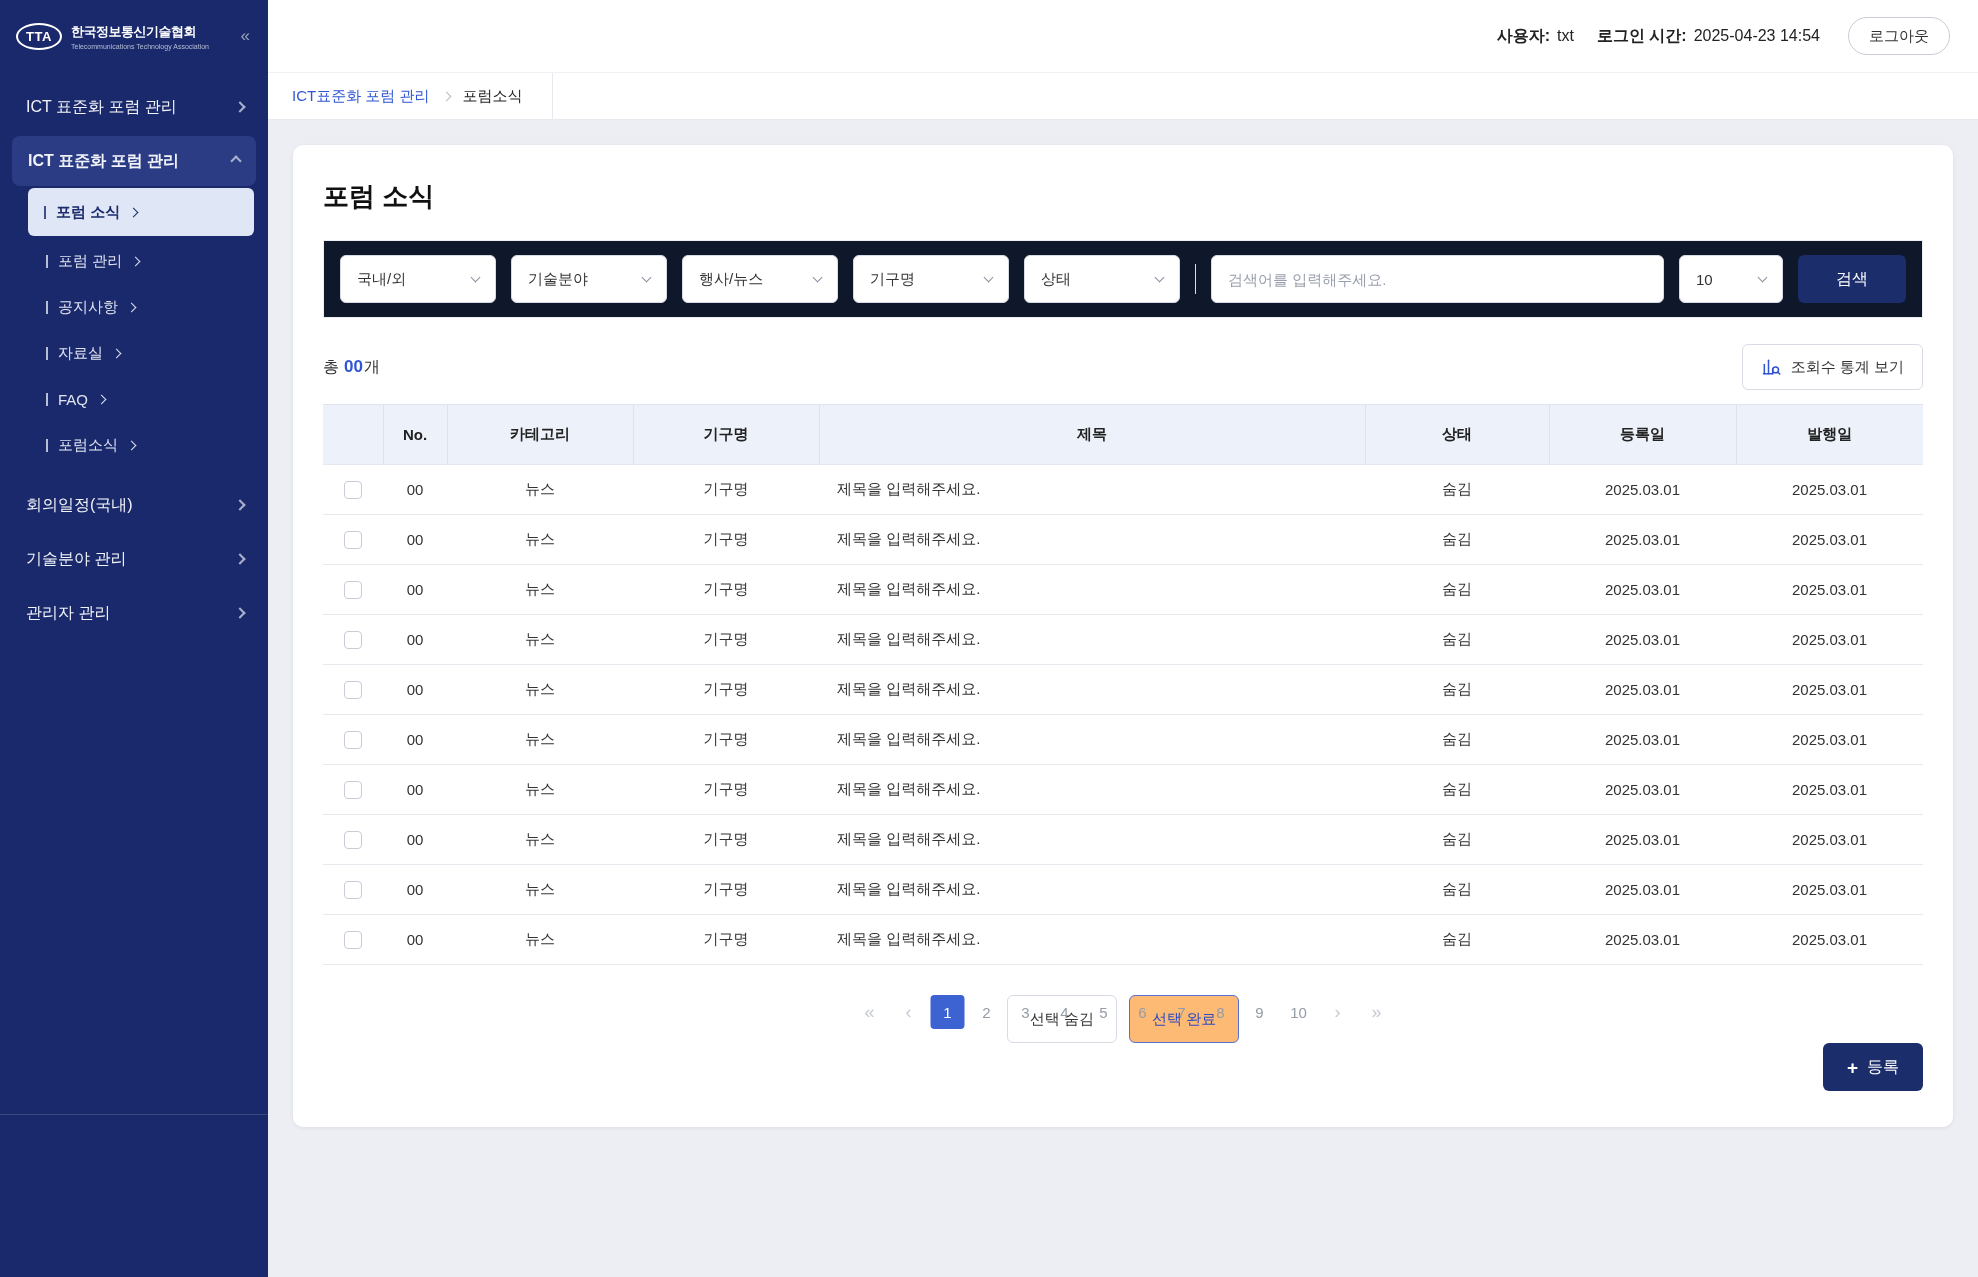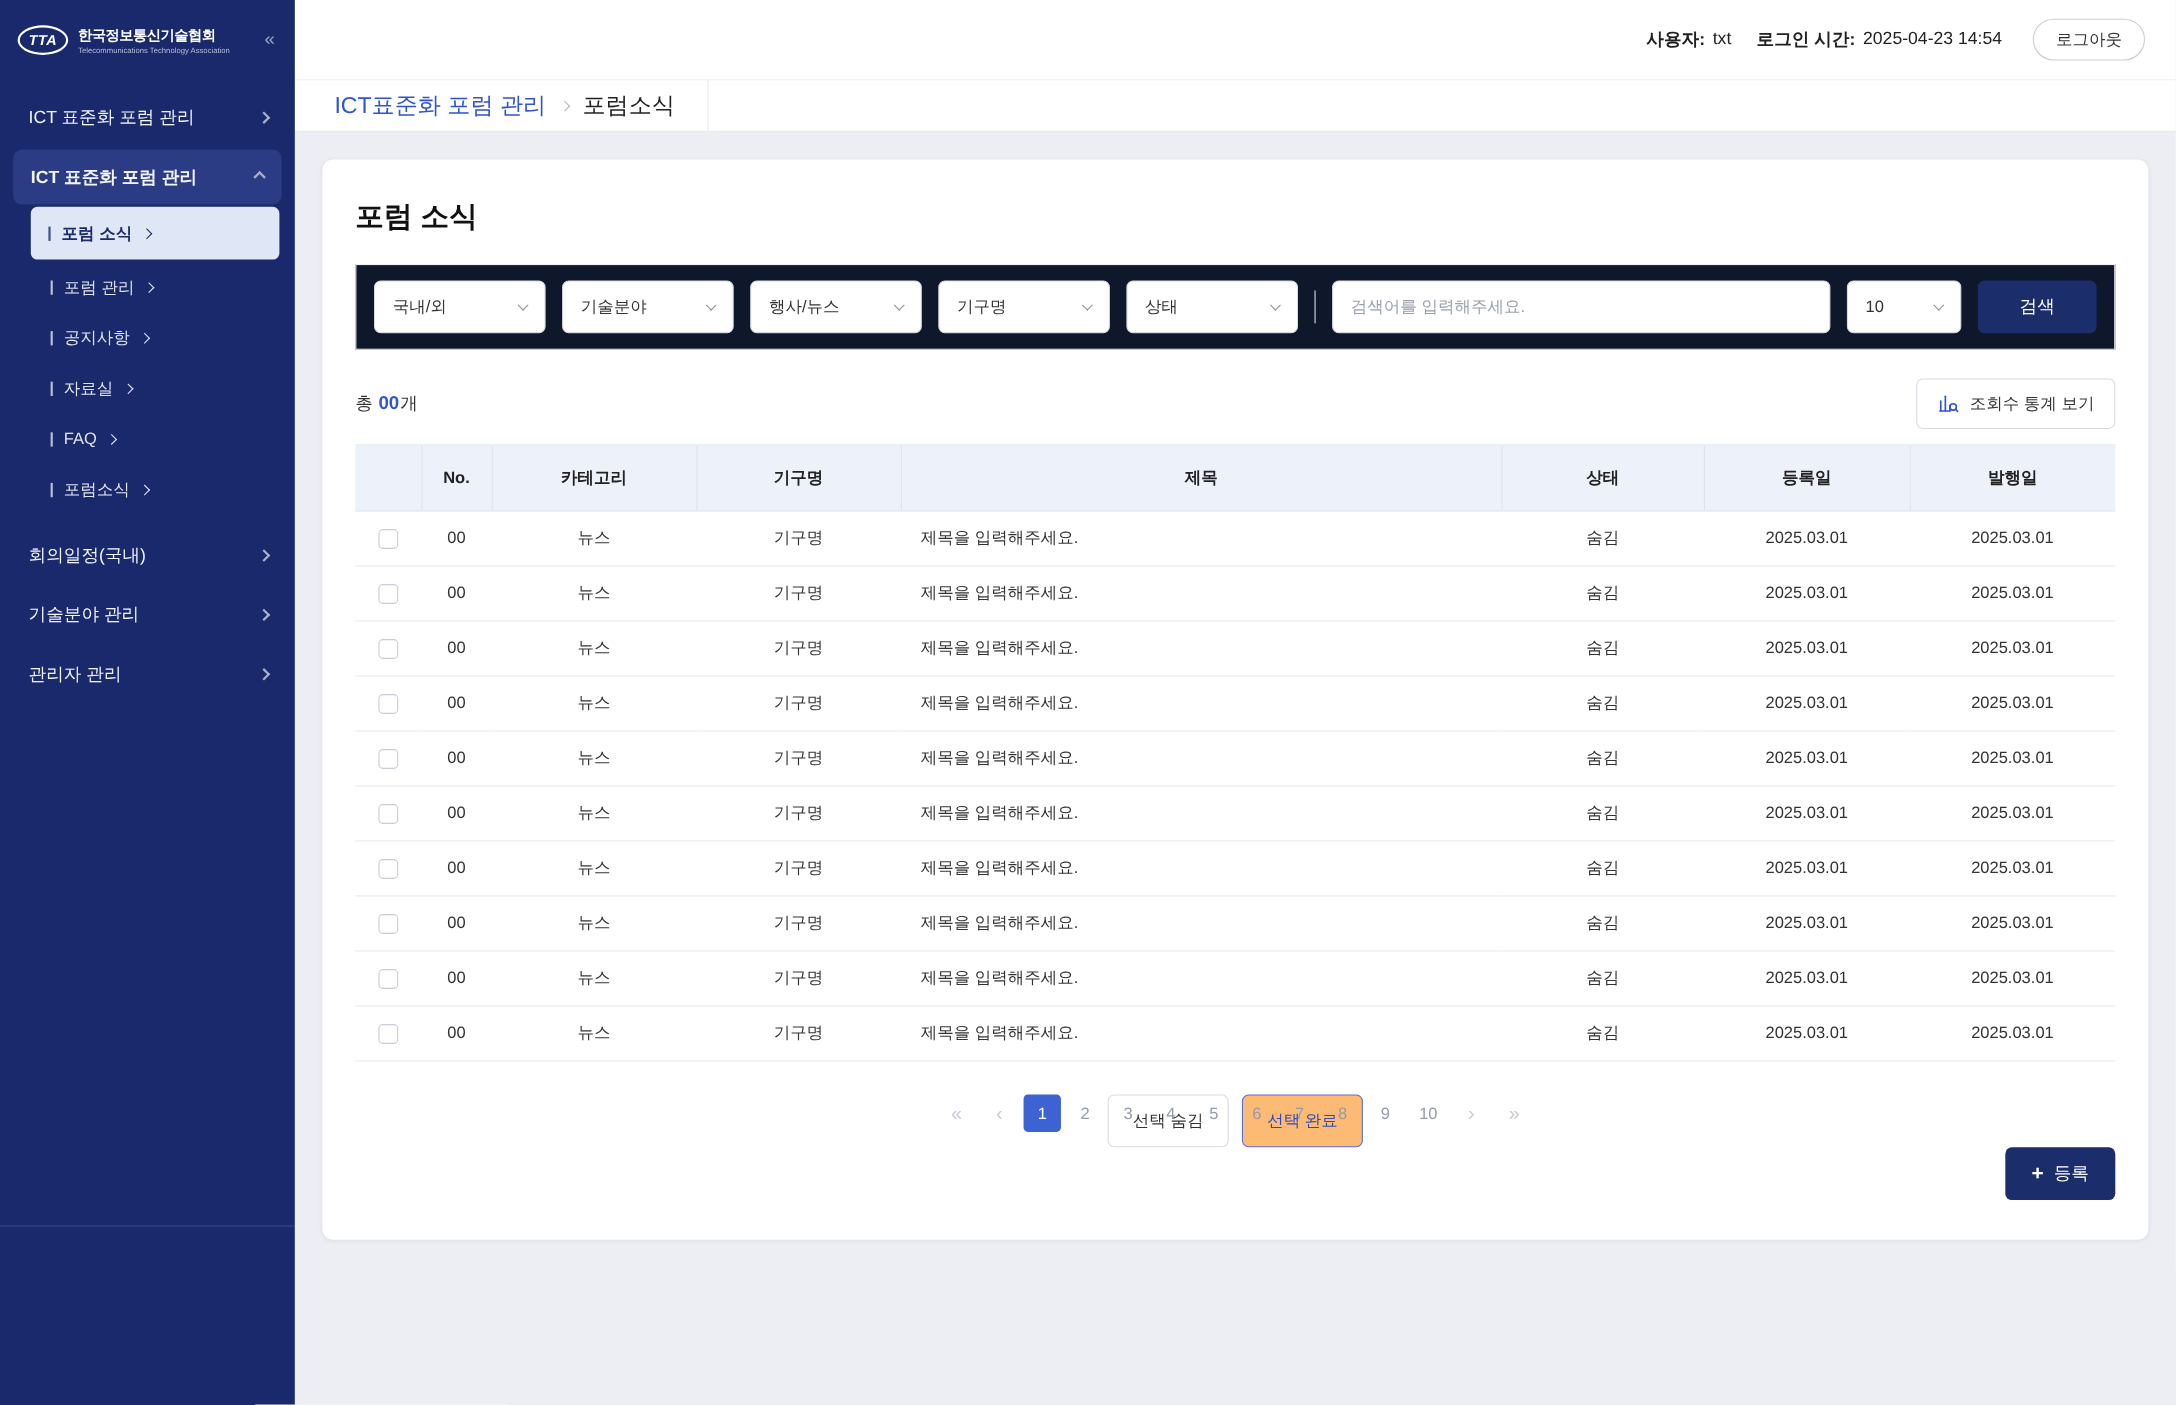--- a/index.html
+++ b/index.html
@@ -5,21 +5,21 @@
   * { margin:0; padding:0; box-sizing:border-box; }
   html,body { width:1978px; height:1277px; }
   body { font-family:"Liberation Sans","DejaVu Sans",sans-serif; background:#eceef3; overflow:hidden; }
   .app { display:flex; width:100%; height:100%; }
 
   
   .sidebar { position:relative; width:268px; min-width:268px; height:100%; background:#1a296b; color:#fff; }
   .sidebar::after { content:""; position:absolute; left:0; right:0; bottom:162px; height:1px; background:rgba(255,255,255,.14); }
   .logo-row { display:flex; align-items:center; justify-content:space-between; height:72px; padding:0 18px 0 16px; }
   .logo { display:flex; align-items:center; gap:9px; }
-  .logo-oval { display:flex; align-items:center; justify-content:center; width:46px; height:27px; border:2px solid #fff; border-radius:50%; font-style:italic; font-weight:bold; font-size:13px; letter-spacing:.5px; }
+  .logo-oval { display:flex; align-items:center; justify-content:center; width:46px; height:27px; border:2px solid #fff; border-radius:50%; font-weight:bold; font-size:13px; letter-spacing:.5px; }
   .lt1 { font-size:13px; font-weight:bold; letter-spacing:-0.5px; white-space:nowrap; }
   .lt2 { font-size:7px; color:#b7bed6; margin-top:2px; white-space:nowrap; }
   .collapse { color:#9aa3c0; font-size:17px; cursor:pointer; }
   .nav { padding-top:8px;text-align:center; }
   .nav-item { display:flex; align-items:center; justify-content:space-between; height:54px; padding:0 24px 0 26px; font-size:16px; color:#f2f4fa; cursor:pointer; }
   .nav-item .chev { color:#a9b1cc; }
   .nav-item.mt { margin-top:10px; }
   .nav-item.parent-active { background:#2b3c85; margin:2px 12px; border-radius:8px; height:50px; padding:0 16px; font-weight:bold; }
   .sub-item { display:flex; align-items:center; gap:10px; height:46px; padding:0 22px 0 46px; font-size:15px; color:#dfe3f0; cursor:pointer; }
   .sub-item .tick { width:2px; height:13px; background:currentColor; opacity:.8; }
@@ -29,21 +29,21 @@
   .chev.down { transform:rotate(45deg); }
   .chev.sm { width:7px; height:7px; border-width:1.5px; }
 
   
   .main { flex:1; display:flex; flex-direction:column; height:100%; }
   .topbar { height:72px; background:#fff; display:flex; align-items:center; justify-content:flex-end; gap:28px; padding:0 28px; }
   .user-info { font-size:16px; color:#222; display:flex; align-items:center; gap:7px; }
   .user-info .b { font-weight:bold; }
   .user-info .ml { margin-left:16px; }
   .logout { height:38px; padding:0 20px; border:1px solid #c9cdd6; border-radius:19px; background:#fff; font-size:15px; color:#333; cursor:pointer; font-family:inherit; }
-  .breadcrumb-bar { height:48px; background:#fff; border-top:1px solid #f0f1f4; border-bottom:1px solid #e7e9ee; display:flex; align-items:center; padding-left:36px; gap:13px; font-size:21px; }
+  .breadcrumb-bar { height:48px; background:#fff; border-top:1px solid #f0f1f4; border-bottom:1px solid #e7e9ee; display:flex; align-items:center; padding-left:24px; gap:13px; font-size:15px; }
   .crumb.link { color:#2f55d4; cursor:pointer; }
   .crumb.current { color:#222; }
   .chev.bc { color:#b6bac4; }
   .crumb-divider { width:1px; height:100%; background:#e7e9ee; margin-left:16px; }
 
   
   .content { flex:1; padding:25px 25px 0; overflow:hidden; }
   .card { background:#fff; border-radius:10px; box-shadow:0 1px 4px rgba(20,30,70,.07); padding:30px 30px 36px; }
   .page-title { font-size:26px; font-weight:bold; color:#111; margin:4px 0 26px; }
 

